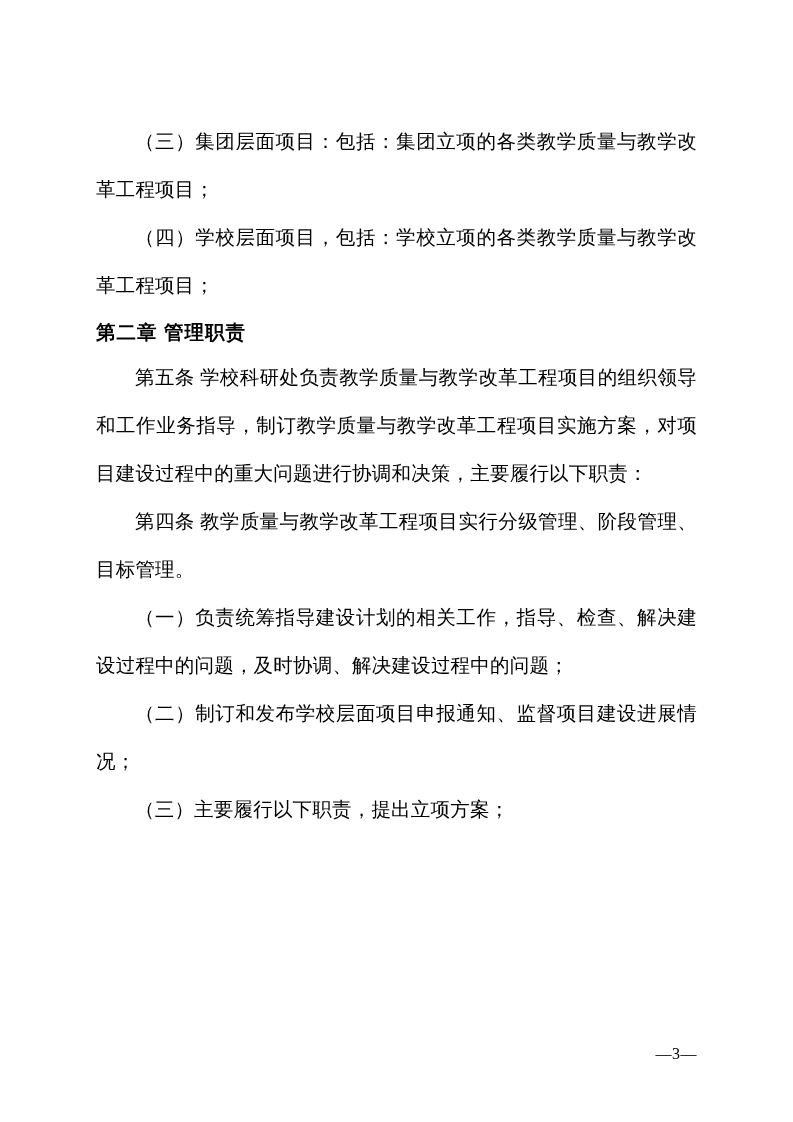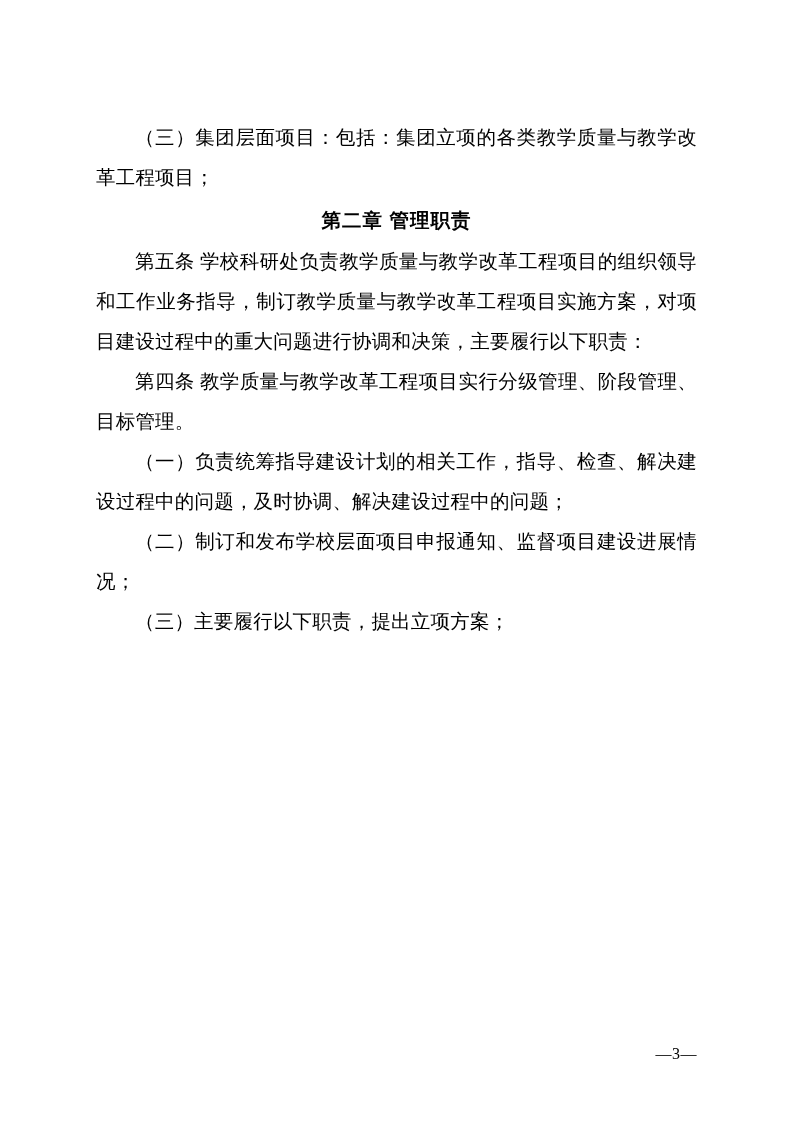--- a/index.html
+++ b/index.html
@@ -23,34 +23,34 @@
     height: 1122px;
     box-sizing: border-box;
     padding: 118px 96px 40px 96px;
   }
   .doc-body {
     width: 601px;
   }
   p.para {
     margin: 0;
     font-size: 19.5px;
-    line-height: 40px;
+    line-height: 48px;
     text-align: justify;
     text-justify: inter-ideograph;
     letter-spacing: 0.2px;
     font-family: "Liberation Serif", "DejaVu Serif", serif;
   }
   p.indent {
     text-indent: 39px;
   }
   h2.chapter {
     margin: 0;
     font-size: 19.5px;
     line-height: 44px;
-    text-align: center;
+    text-align: left;
     font-weight: bold;
     letter-spacing: 1px;
     font-family: "Liberation Sans", "DejaVu Sans", sans-serif;
   }
   .page-number {
     position: absolute;
     right: 96px;
     bottom: 58px;
     font-size: 16px;
     line-height: 20px;
@@ -60,20 +60,21 @@
   }
 </style>
 </head>
 <body>
 
 <div class="page">
   <div class="doc-body">
 
     <p class="para indent">（三）集团层面项目：包括：集团立项的各类教学质量与教学改革工程项目；</p>
 
+    <p class="para indent">（四）学校层面项目，包括：学校立项的各类教学质量与教学改革工程项目；</p>
 
 
     <h2 class="chapter">第二章 管理职责</h2>
 
     <p class="para indent">第五条 学校科研处负责教学质量与教学改革工程项目的组织领导和工作业务指导，制订教学质量与教学改革工程项目实施方案，对项目建设过程中的重大问题进行协调和决策，主要履行以下职责：</p>
 
     <p class="para indent">第四条 教学质量与教学改革工程项目实行分级管理、阶段管理、目标管理。</p>
 
     <p class="para indent">（一）负责统筹指导建设计划的相关工作，指导、检查、解决建设过程中的问题，及时协调、解决建设过程中的问题；</p>
 

